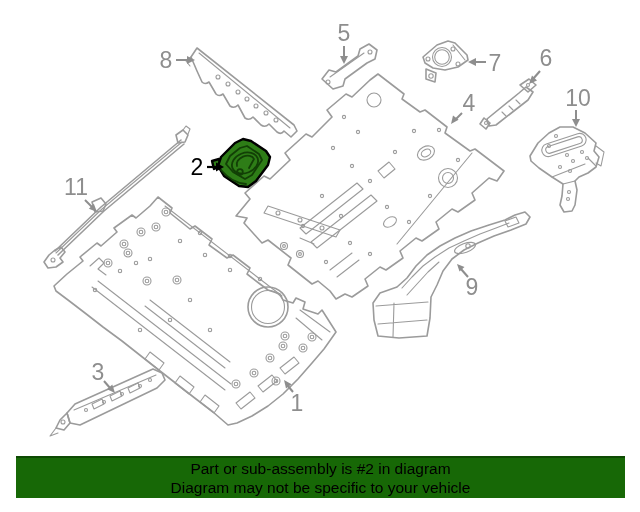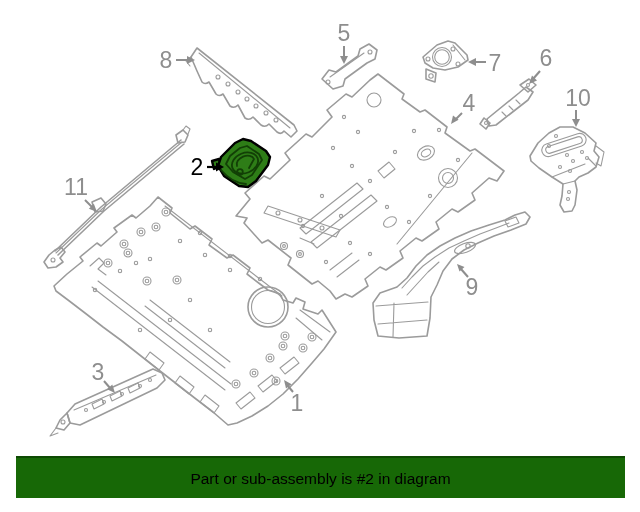--- a/index.html
+++ b/index.html
@@ -306,14 +306,15 @@
   </g>
   <g>
     <text class="lbl" x="297" y="411">1</text>
     <path class="aln" d="M293,392 L288,386"></path>
     <polygon class="ah" points="284,380 291.6,384.3 286,388.5"></polygon>
   </g>
 </svg>
 
   <div class="banner">
     <div class="bline">Part or sub-assembly is #2 in diagram</div>
+    <div class="bline">Diagram may not be specific to your vehicle</div>
   </div>
 </div>
 
 </body></html>

